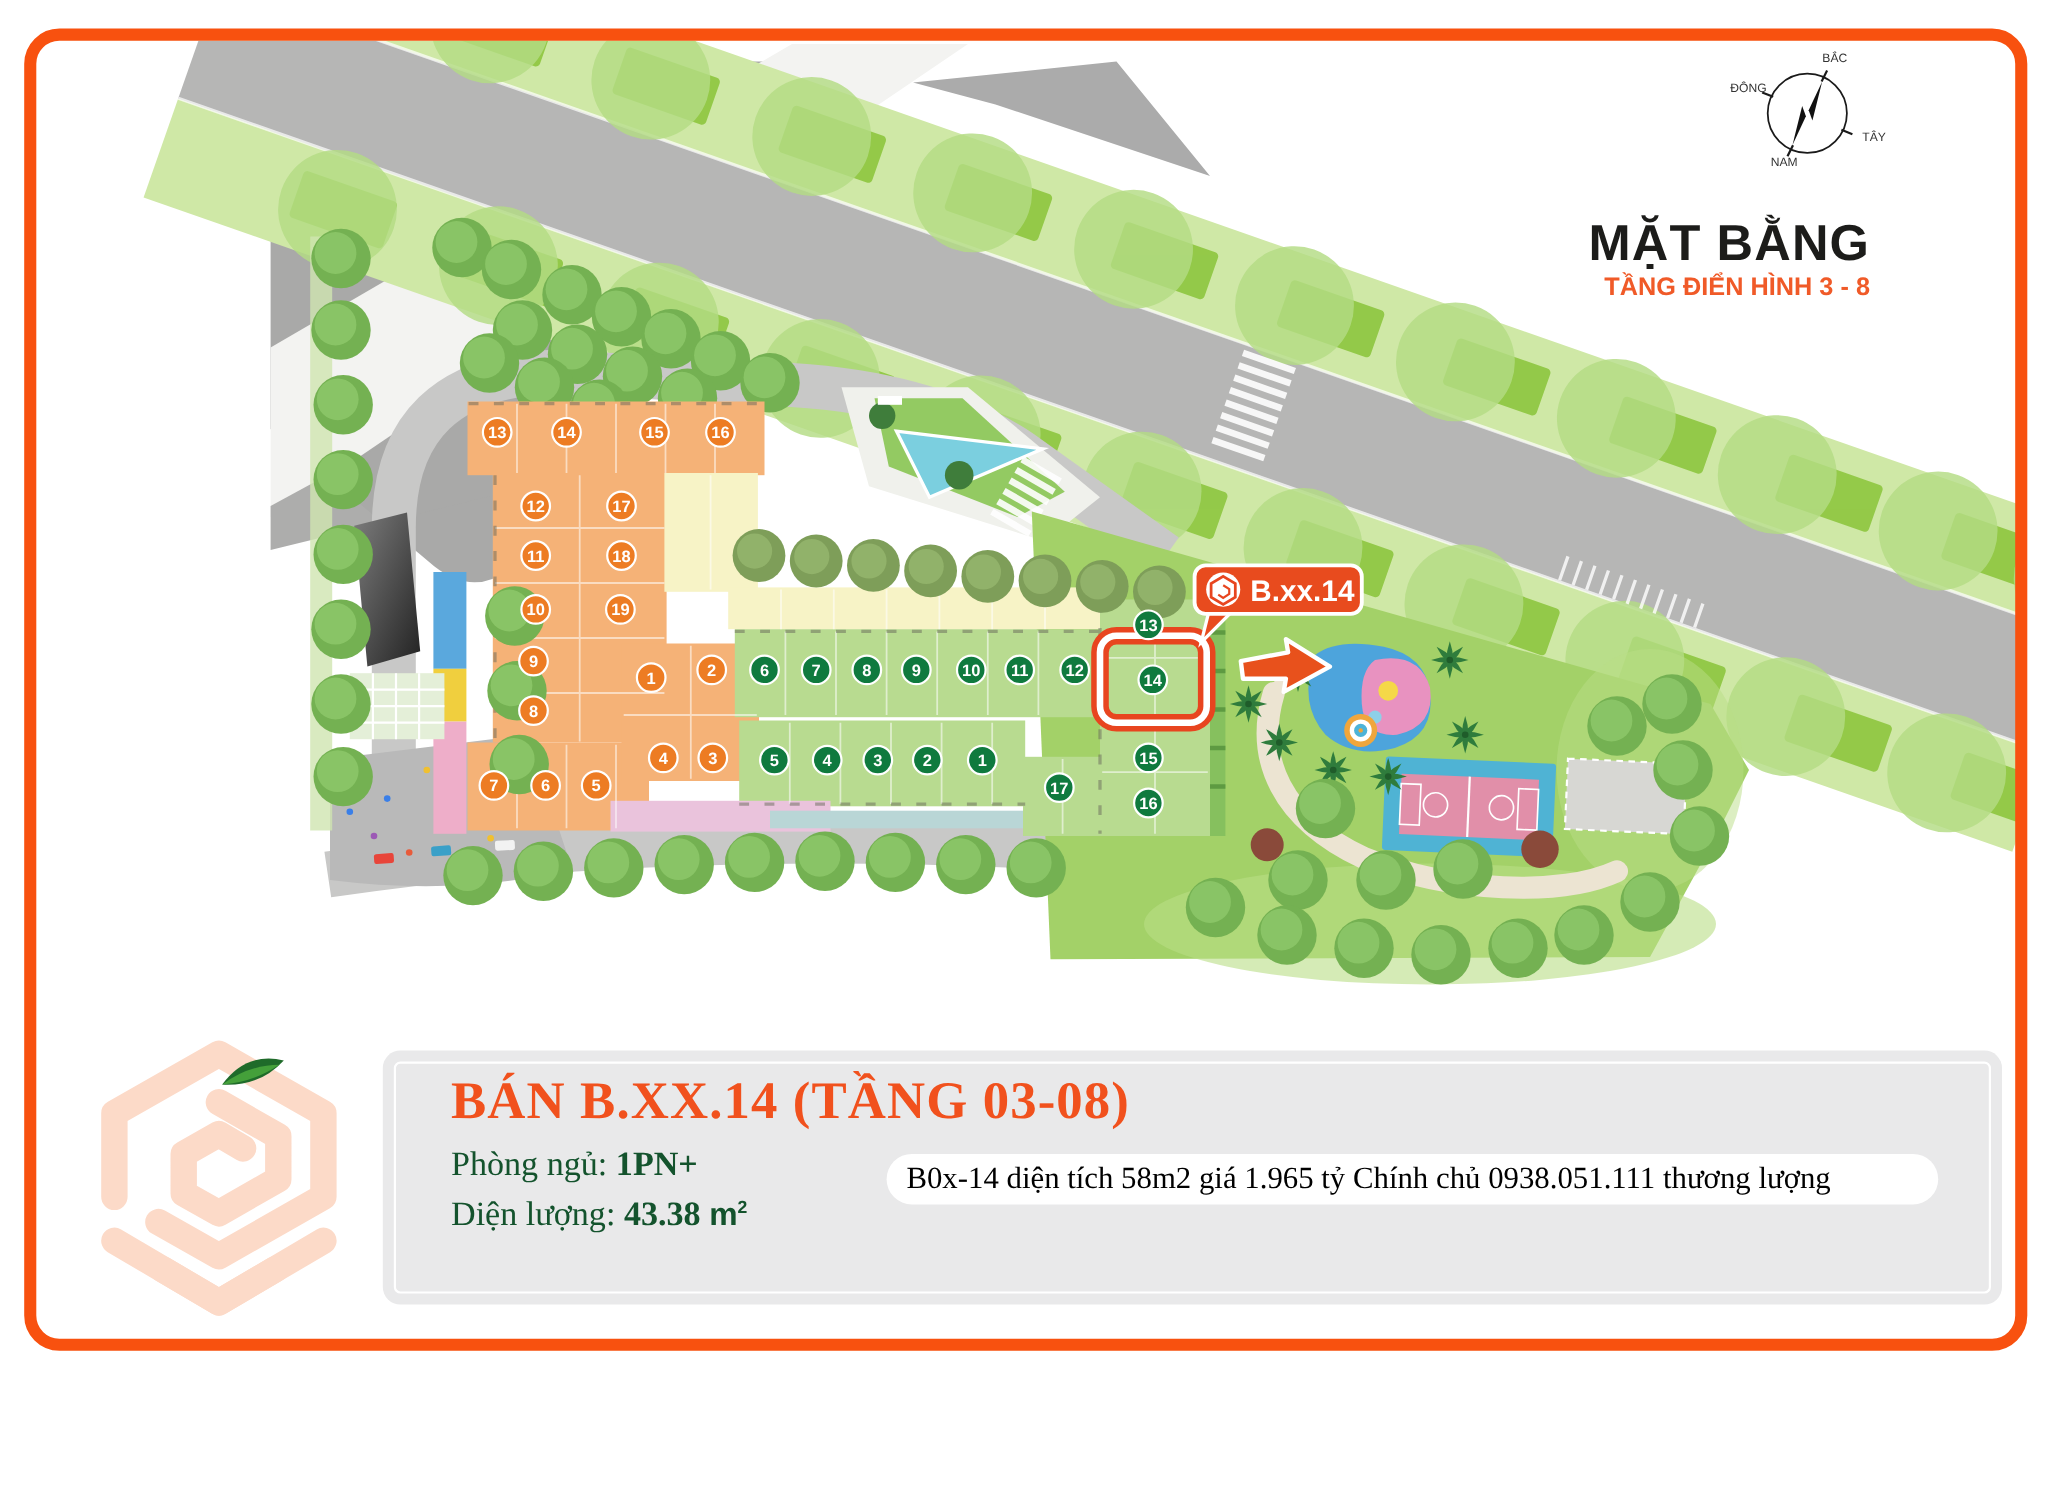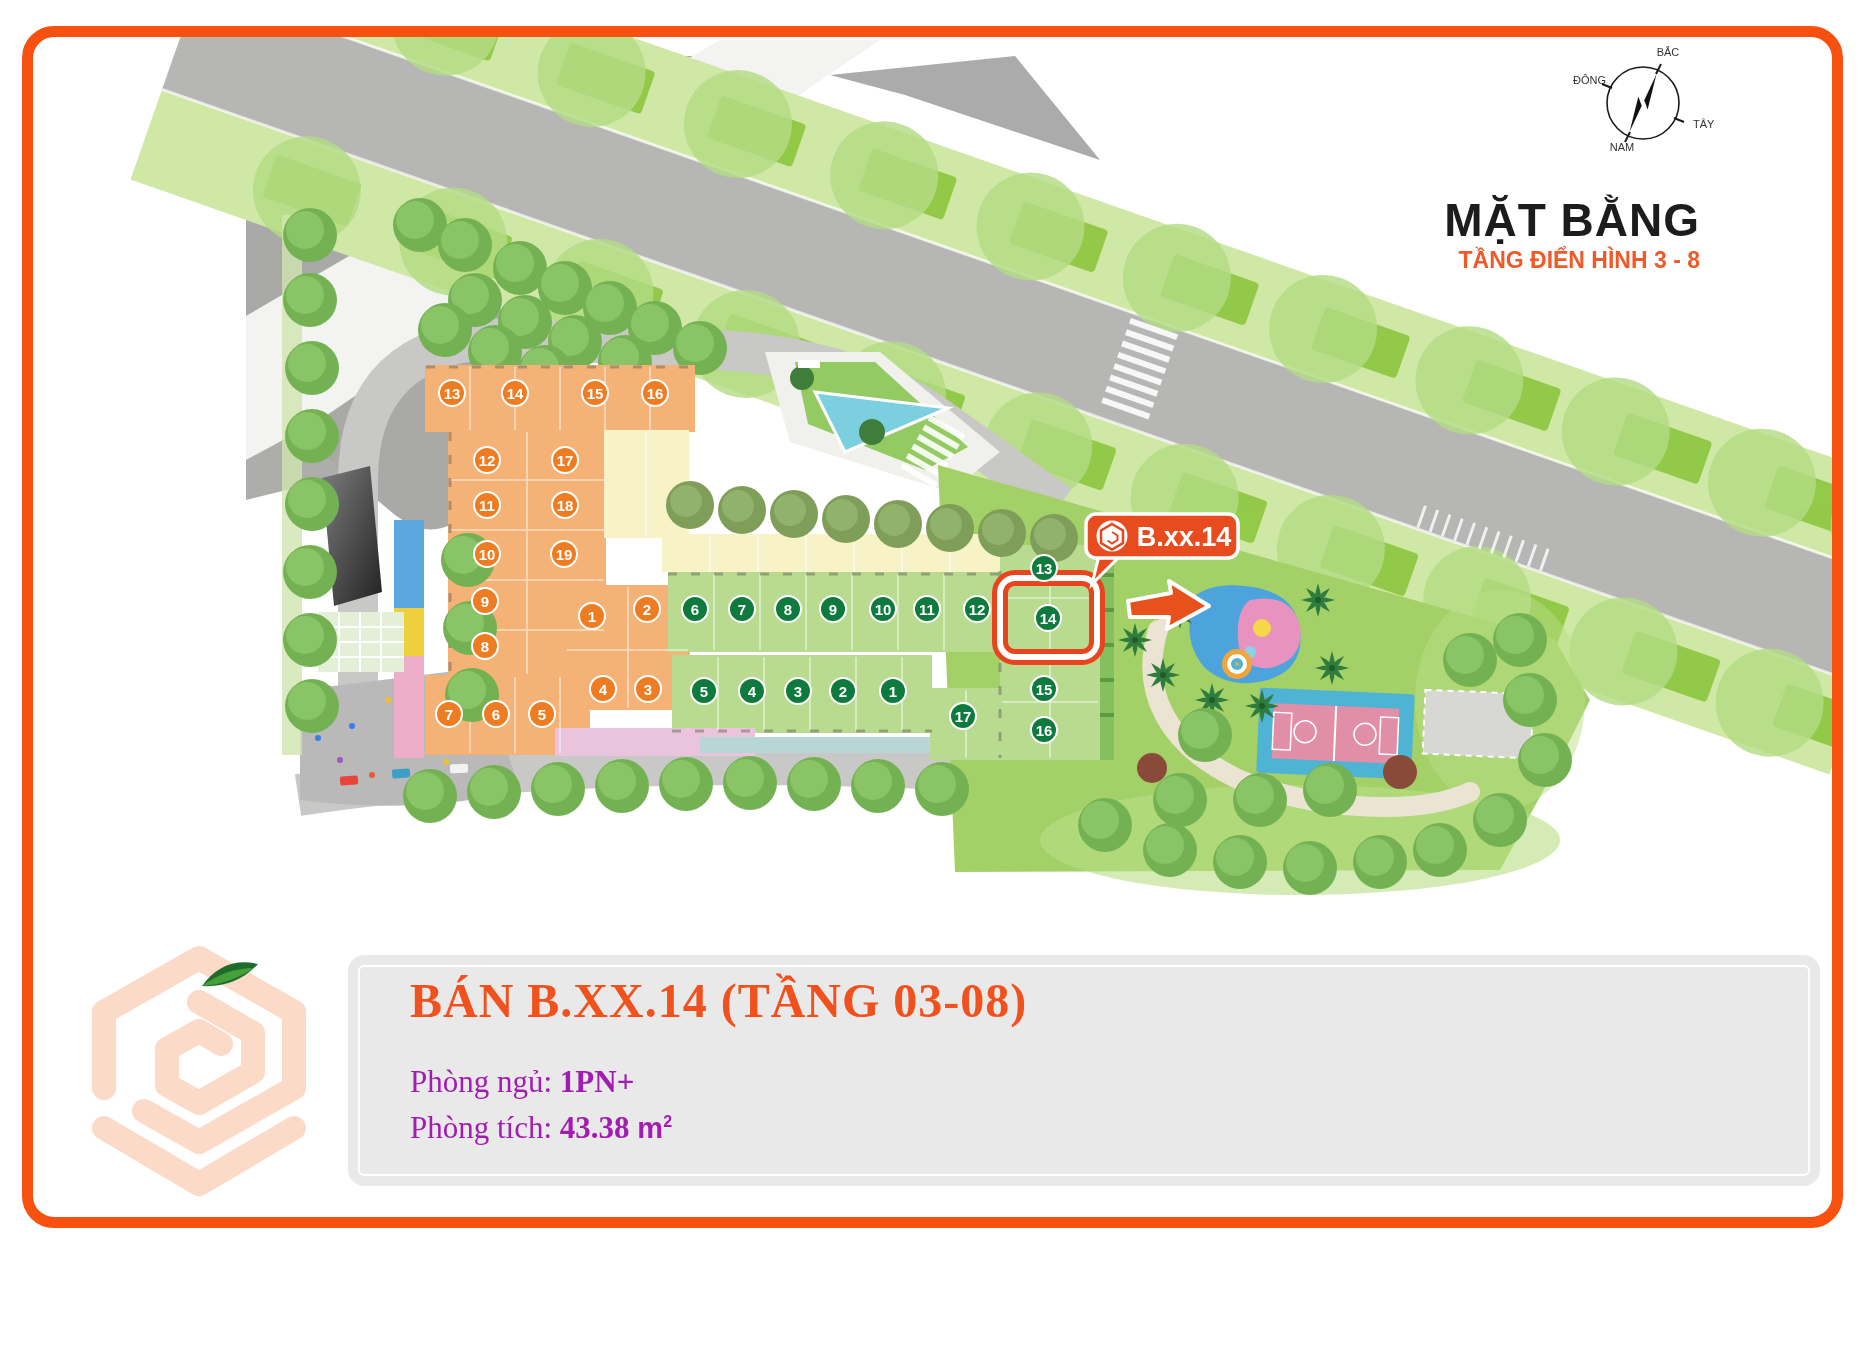--- a/index.html
+++ b/index.html
@@ -7,22 +7,22 @@
   .page{position:relative;width:1864px;height:1366px;background:#fff;}
   svg.map{position:absolute;left:0;top:0;width:1864px;height:1366px;}
   .border-overlay{position:absolute;left:22px;top:26px;width:1821px;height:1202px;
     box-sizing:border-box;border:11px solid #f8510f;border-radius:32px;pointer-events:none;}
   
   .panel{position:absolute;left:348px;top:955px;width:1472px;height:231px;
     background:#e9e9ea;border-radius:16px;}
   .panel::after{content:"";position:absolute;inset:10px;border:2px solid #fff;border-radius:6px;pointer-events:none;}
   .panel-title{position:absolute;left:62px;top:18px;font-family:"Liberation Serif",serif;
     font-weight:bold;font-size:48px;color:#f1511d;letter-spacing:1px;white-space:nowrap;}
-  .specs{position:absolute;left:62px;top:104px;font-family:"Liberation Serif",serif;
-    font-size:31px;color:#a21caf;}
+  .specs{position:absolute;left:62px;top:80px;font-family:"Liberation Serif",serif;
+    font-size:31px;color:#14532d;}
   .spec-line{height:46px;line-height:46px;white-space:nowrap;}
   .spec-line b{font-weight:bold;}
   .unit-m{font-family:"Liberation Sans",sans-serif;font-weight:bold;font-size:29px;}
   .unit-sup{font-family:"Liberation Sans",sans-serif;font-weight:bold;font-size:16px;
     vertical-align:super;line-height:0;}
   .note-box{position:absolute;left:458px;top:94px;width:938px;height:46px;background:#fff;
     border-radius:23px;font-family:"Liberation Serif",serif;font-size:28px;line-height:46px;
     color:#000;padding-left:18px;white-space:nowrap;overflow:hidden;}
   
   .logo{position:absolute;left:44px;top:928px;width:310px;height:312px;}
@@ -532,17 +532,18 @@
   <svg class="leaf" width="70" height="40" viewBox="0 0 70 40">
     <path d="M6,32 Q28,2 62,10 Q40,34 6,32 Z" fill="#1f6b2a"></path>
     <path d="M6,32 Q30,14 58,14 Q34,30 6,32 Z" fill="#44a03a"></path>
   </svg>
 </div>
 
 <div class="panel">
   <div class="panel-title">BÁN B.XX.14 (TẦNG 03-08)</div>
   <div class="specs">
     <div class="spec-line"><span>Phòng ngủ: </span><b>1PN+</b></div>
-    <div class="spec-line"><span>Phòng tích: </span><b>43.38 </b><span class="unit-m">m</span><span class="unit-sup">2</span></div>
+    <div class="spec-line"><span>Diện lượng: </span><b>43.38 </b><span class="unit-m">m</span><span class="unit-sup">2</span></div>
   </div>
+  <div class="note-box">B0x-14 diện tích 58m2 giá 1.965 tỷ Chính chủ 0938.051.111 thương lượng</div>
 </div>
 
 </div>
 
 </body></html>

